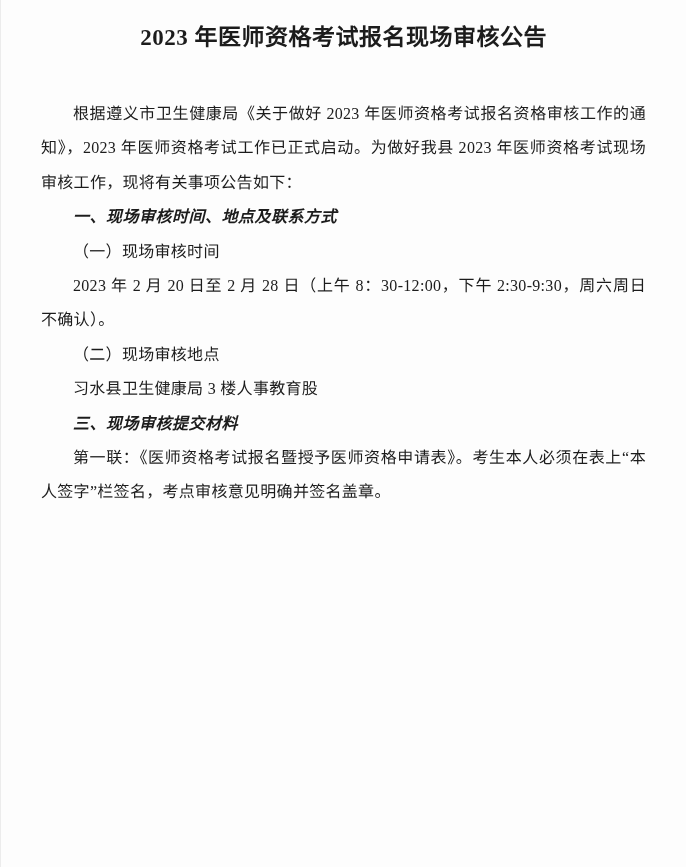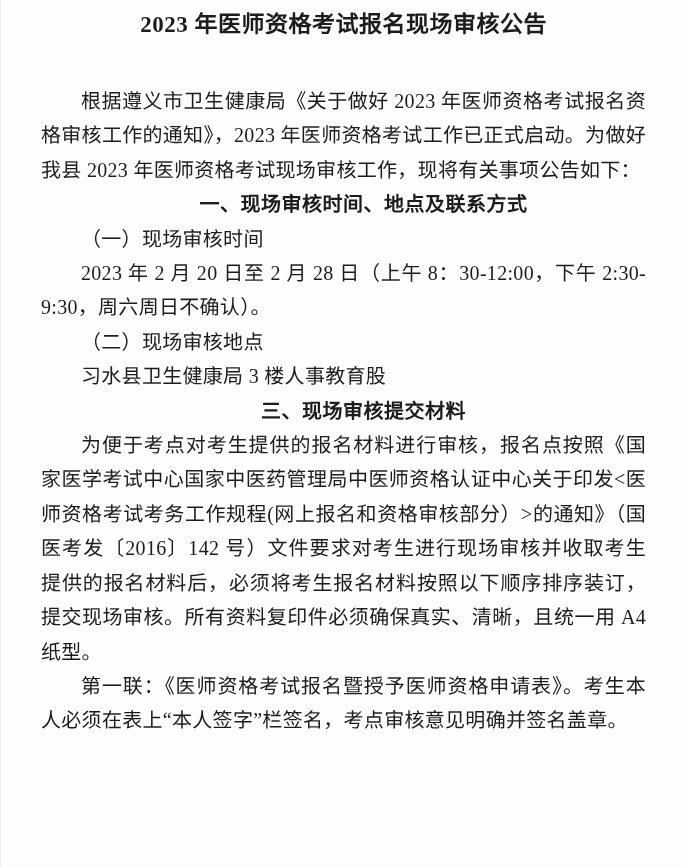--- a/index.html
+++ b/index.html
@@ -10,59 +10,59 @@
     width: 686px;
     height: 867px;
     overflow: hidden;
     background: #fdfdfd;
     color: #1c1c1c;
   }
   .page {
     box-sizing: border-box;
     width: 686px;
     height: 867px;
-    padding: 8px 40px 0 40px;
+    padding: 21px 40px 0 40px;
     border-left: 1px solid #ececec;
     background: #fdfdfd;
     font-family: "Liberation Serif", "DejaVu Serif", serif;
   }
   .doc-title {
     margin: 0 0 42px 0;
     font-size: 23px;
     line-height: 34px;
     font-weight: bold;
     text-align: center;
     letter-spacing: 0.5px;
     font-family: "Liberation Serif", "DejaVu Serif", serif;
   }
   .doc-body p {
     margin: 0;
-    font-size: 20px;
+    font-size: 16px;
     line-height: 34.4px;
     text-indent: 2em;
     text-align: justify;
     letter-spacing: 0.3px;
   }
   .doc-body p.h {
     font-weight: bold;
     font-family: "Liberation Sans", "DejaVu Sans", sans-serif;
-    text-align: center;
+    text-align: left;
     letter-spacing: 0.5px;
+    font-style: italic;
   }
 </style>
 </head>
 <body>
 
 <div class="page">
   <h1 class="doc-title">2023 年医师资格考试报名现场审核公告</h1>
 
   <div class="doc-body">
     <p>根据遵义市卫生健康局《关于做好 2023 年医师资格考试报名资格审核工作的通知》，2023 年医师资格考试工作已正式启动。为做好我县 2023 年医师资格考试现场审核工作，现将有关事项公告如下：</p>
     <p class="h">一、现场审核时间、地点及联系方式</p>
     <p>（一）现场审核时间</p>
     <p>2023 年 2 月 20 日至 2 月 28 日（上午 8：30-12:00，下午 2:30-9:30，周六周日不确认）。</p>
     <p>（二）现场审核地点</p>
     <p>习水县卫生健康局 3 楼人事教育股</p>
     <p class="h">三、现场审核提交材料</p>
-    <p>为便于考点对考生提供的报名材料进行审核，报名点按照《国家医学考试中心国家中医药管理局中医师资格认证中心关于印发&lt;医师资格考试考务工作规程(网上报名和资格审核部分）&gt;的通知》（国医考发〔2016〕142 号）文件要求对考生进行现场审核并收取考生提供的报名材料后，必须将考生报名材料按照以下顺序排序装订，提交现场审核。所有资料复印件必须确保真实、清晰，且统一用 A4 纸型。</p>
     <p>第一联：《医师资格考试报名暨授予医师资格申请表》。考生本人必须在表上“本人签字”栏签名，考点审核意见明确并签名盖章。</p>
   </div>
 </div>
 
 </body></html>

